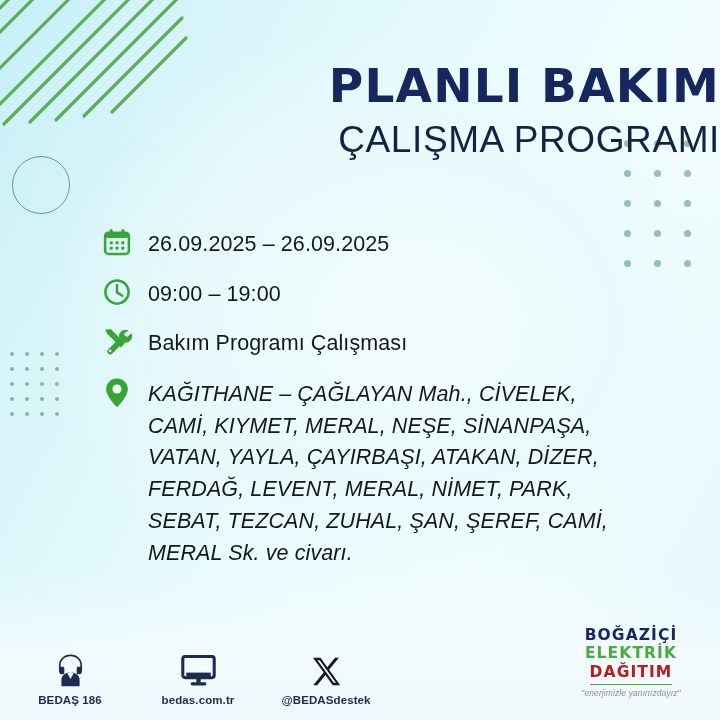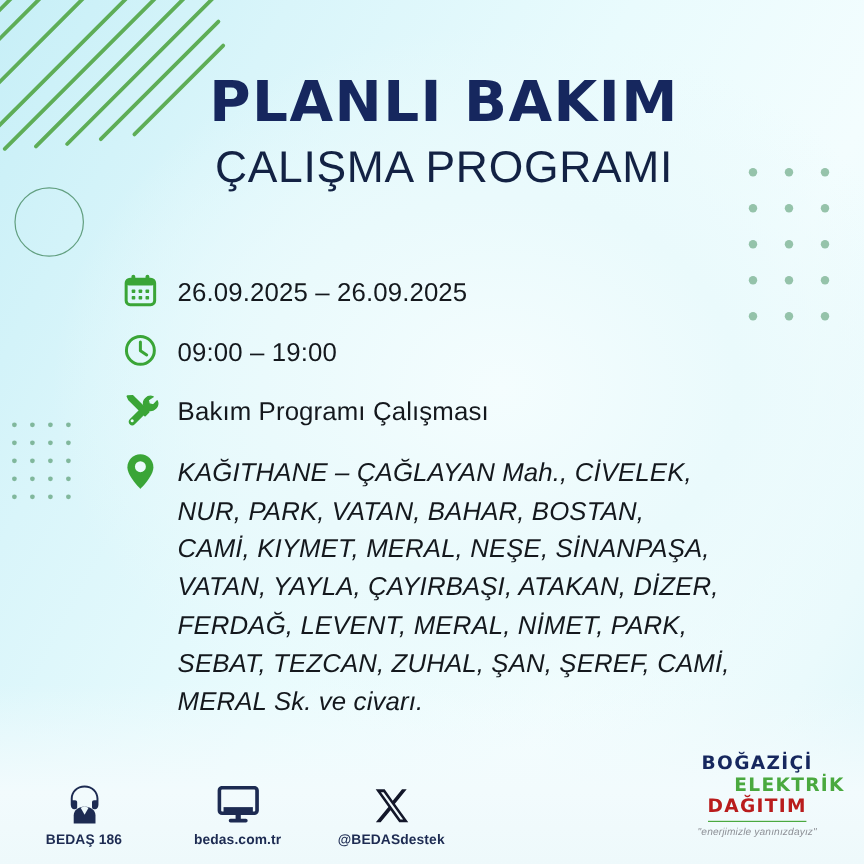--- a/index.html
+++ b/index.html
@@ -29,21 +29,21 @@
   #ring{ left:12px; top:156px; width:58px; height:58px;
          border:1.6px solid #4e8f6a; border-radius:50%; opacity:.85; }
   #dots-left{ left:10px; top:352px; }
   #dots-right{ left:624px; top:140px; }
   .dotrow{ display:flex; }
   .dot{ border-radius:50%; background:#5e9f77; }
   #dots-left .dot{ width:4px; height:4px; margin:0 11px 11px 0; opacity:.72; }
   #dots-right .dot{ width:7px; height:7px; margin:0 23px 23px 0; opacity:.62; }
 
   
-  #header{ position:absolute; left:0; right:0; top:62px; text-align:center;margin-left:20px; }
+  #header{ position:absolute; left:0; right:0; top:62px; text-align:right;margin-left:20px; }
   #title-main{
     font-family:"DejaVu Sans", sans-serif;
     font-weight:bold; font-size:47px; letter-spacing:1.2px;
     color:#16275e; line-height:1.0;
   }
   #title-sub{
     font-family:"Liberation Sans", sans-serif;
     font-weight:normal; font-size:37px; letter-spacing:.6px;
     color:#132244; line-height:1.0; margin-top:12px;
   }
@@ -63,21 +63,21 @@
 
   
   #footer{ position:absolute; left:28px; bottom:14px; display:flex; align-items:center; gap:44px; }
   .fitem{ display:flex; flex-direction:column; align-items:center; width:84px; }
   .fitem .ficon{ height:34px; display:flex; align-items:flex-end; justify-content:center; }
   .fitem .flabel{ margin-top:7px; font-size:11.5px; color:#1d2b52; font-weight:bold; letter-spacing:.1px; white-space:nowrap; }
 
   
   #logo{ position:absolute; right:16px; bottom:22px; text-align:center; width:146px; }
   .logo-l1{ font-family:"DejaVu Sans", sans-serif; font-weight:bold; font-size:15.5px; letter-spacing:1.1px; color:#16275e; line-height:1.16; }
-  .logo-l2{ font-family:"DejaVu Sans", sans-serif; font-weight:bold; font-size:15.5px; letter-spacing:1.1px; color:#4aa93f; line-height:1.16;text-align:right; }
+  .logo-l2{ font-family:"DejaVu Sans", sans-serif; font-weight:bold; font-size:15.5px; letter-spacing:1.1px; color:#4aa93f; line-height:1.16; }
   .logo-l3{ font-family:"DejaVu Sans", sans-serif; font-weight:bold; font-size:15.5px; letter-spacing:1.1px; color:#b91c1c; line-height:1.16;
             border-bottom:1.4px solid #4aa93f; padding-bottom:2px; display:inline-block; }
   .logo-tag{ margin-top:3px; font-style:italic; font-size:8.5px; color:#8d9096; letter-spacing:.1px; }
 </style>
 </head>
 <body>
 
 <div id="bg-gradient"></div>
 <div id="bg-bottom-fade"></div>
 
@@ -212,21 +212,20 @@
 
   <div class="row" id="row-addr">
     <span class="ico">
       <svg width="30" height="32" viewBox="0 0 24 26">
         <path d="M12 1.2 C7.1 1.2 3.2 5.1 3.2 10.0 C3.2 16.2 12 24.6 12 24.6 C12 24.6 20.8 16.2 20.8 10.0 C20.8 5.1 16.9 1.2 12 1.2 Z" fill="#3aa537"></path>
         <circle cx="12" cy="9.7" r="3.7" fill="#eafafc"></circle>
       </svg>
     </span>
     <span id="addr-text" class="txt">
       <div>KAĞITHANE – ÇAĞLAYAN Mah., CİVELEK,</div>
-      <div>NUR, PARK, VATAN, BAHAR, BOSTAN,</div>
       <div>CAMİ, KIYMET, MERAL, NEŞE, SİNANPAŞA,</div>
       <div>VATAN, YAYLA, ÇAYIRBAŞI, ATAKAN, DİZER,</div>
       <div>FERDAĞ, LEVENT, MERAL, NİMET, PARK,</div>
       <div>SEBAT, TEZCAN, ZUHAL, ŞAN, ŞEREF, CAMİ,</div>
       <div>MERAL Sk. ve civarı.</div>
     </span>
   </div>
 </div>
 
 <div id="footer">

